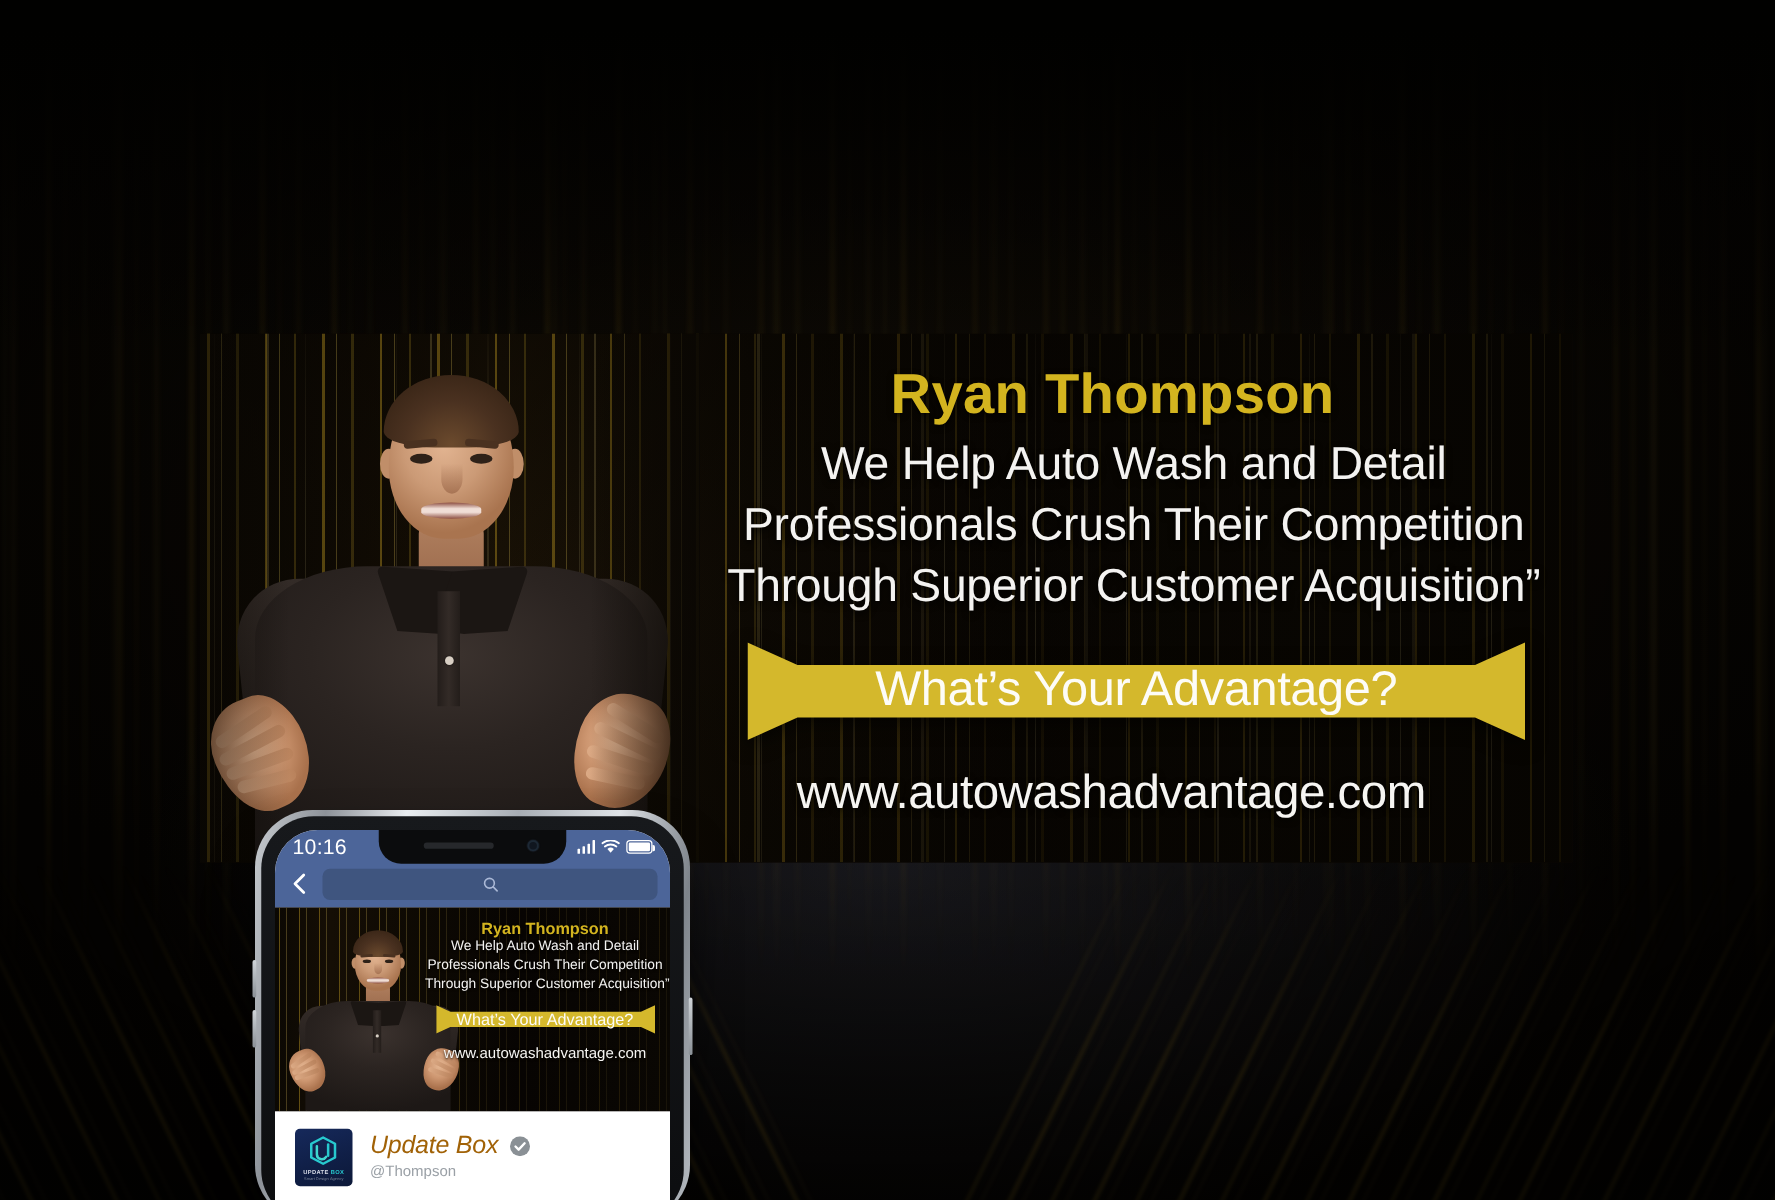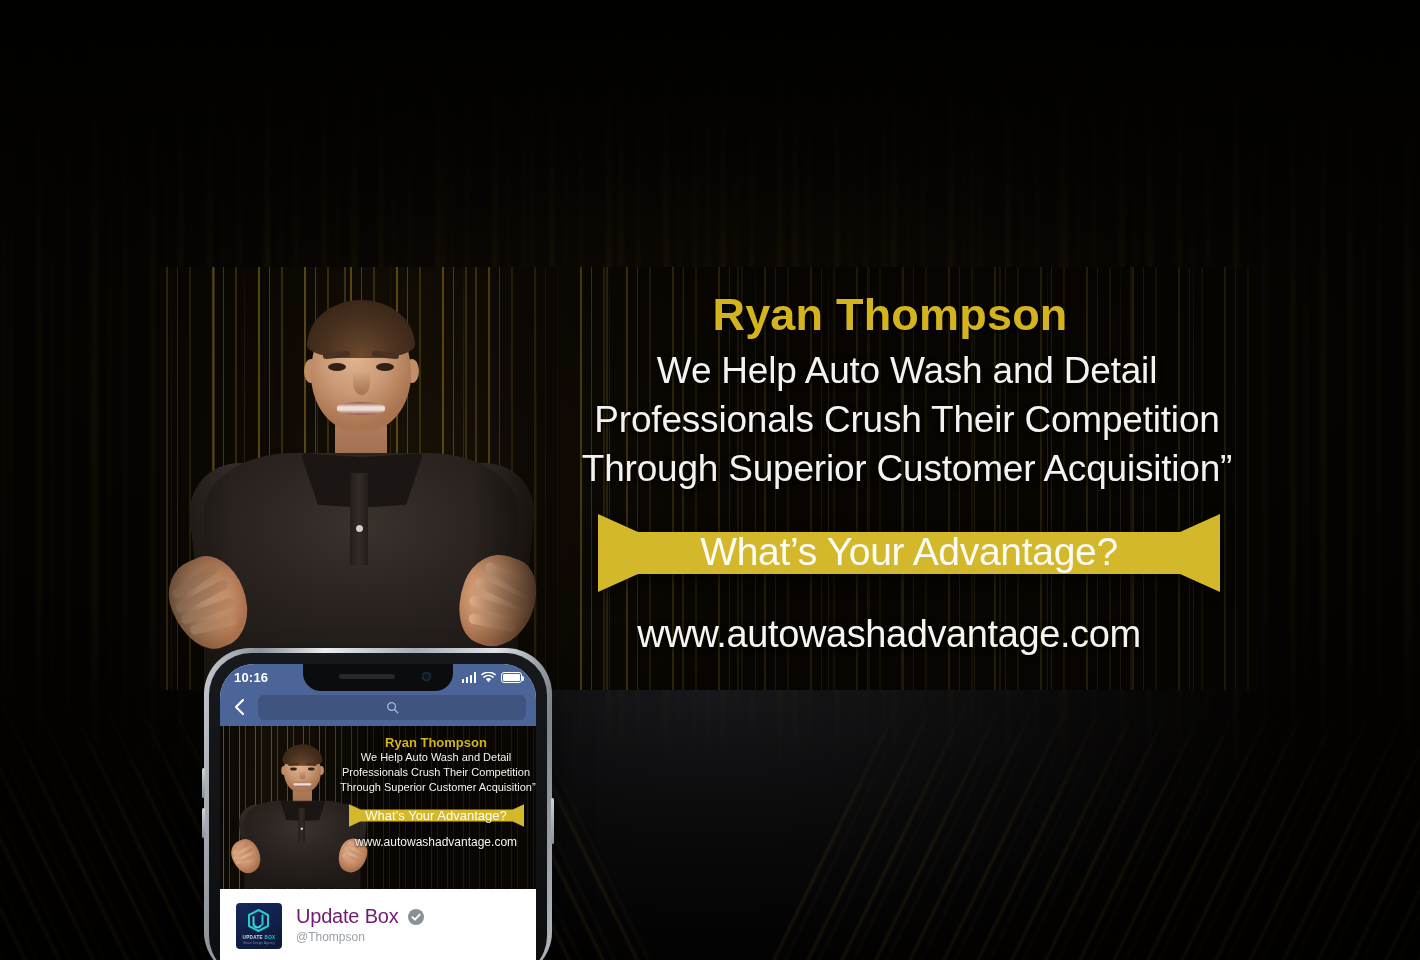--- a/index.html
+++ b/index.html
@@ -192,21 +192,21 @@
   .notch { position:absolute; left:50%; transform:translateX(-50%); top:0;
            width:150px; height:27px; background:#0b0c0d;
            border-radius:0 0 18px 18px; z-index:4; }
   .notch::before { content:""; position:absolute; left:36px; top:10px; width:56px; height:5px;
            border-radius:3px; background:#26282b; }
   .notch::after { content:""; position:absolute; right:22px; top:8px; width:9px; height:9px;
            border-radius:50%; background:#10161f; box-shadow:inset 0 0 0 1.5px #1d2935, 0 0 1px #3a4a60; }
   .sb { position:absolute; left:0; right:0; top:0; height:27px; z-index:5;
         display:flex; align-items:center; justify-content:space-between;
         padding:0 14px; color:#fff; }
-  .sb-time { font-size:13px; font-weight:700; letter-spacing:.2px; }
+  .sb-time { font-size:17px; font-weight:400; letter-spacing:.2px; }
   .sb-right { display:flex; align-items:center; gap:5px; }
   .ic-sig { display:flex; align-items:flex-end; gap:1.5px; height:11px; }
   .ic-sig i { display:block; width:2.5px; background:#fff; border-radius:.5px; }
   .ic-sig i:nth-child(1){height:4px}.ic-sig i:nth-child(2){height:6px}
   .ic-sig i:nth-child(3){height:8.5px}.ic-sig i:nth-child(4){height:11px}
   .ic-bat { width:21px; height:11px; border:1.4px solid #fff; border-radius:3px;
             padding:1.2px; position:relative; }
   .ic-bat::after { content:""; position:absolute; right:-3.4px; top:3px; width:2px; height:5px;
             background:#fff; border-radius:0 1.5px 1.5px 0; }
   .ic-bat i { display:block; width:100%; height:100%; background:#fff; border-radius:1px; }
@@ -252,21 +252,21 @@
             background:linear-gradient(160deg,#16295b 0%,#101f47 55%,#0c1838 100%);
             overflow:hidden; }
   .avatar svg { position:absolute; left:7px; top:5px; }
   .av-txt1 { position:absolute; left:0; right:0; bottom:9px; text-align:center;
              font-size:4.6px; font-weight:bold; letter-spacing:.3px; color:#d7dbe6; }
   .av-txt1 b { color:#27c9cf; font-weight:bold; }
   .av-txt2 { position:absolute; left:0; right:0; bottom:4px; text-align:center;
              font-size:3.1px; color:#7c8699; letter-spacing:.1px; }
   .pf-meta { padding-top:2px; }
   .pf-name-row { display:flex; align-items:center; gap:9px; }
-  .pf-name { font-size:20px; color:#701a75; letter-spacing:-.2px; }
+  .pf-name { font-size:20px; color:#a16207; letter-spacing:-.2px;font-style:italic; }
   .verified { width:16px; height:16px; flex:none; }
   .pf-handle { margin-top:2px; font-size:12px; color:#9aa0a6; }
 </style>
 </head>
 <body>
 
 <div id="stage">
 
   <div class="backdrop">
     <div class="bd-base"></div>

